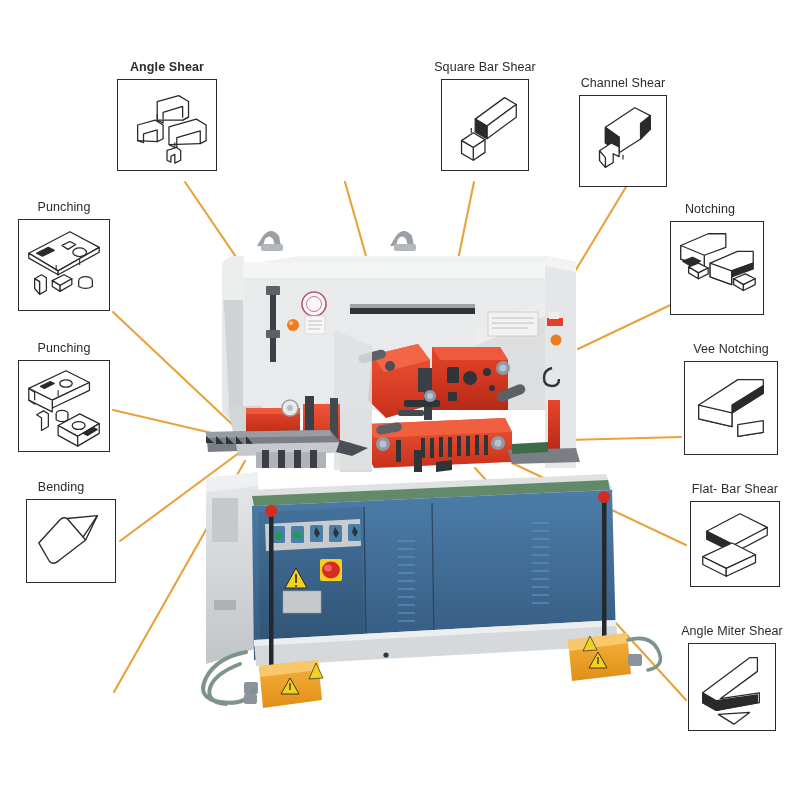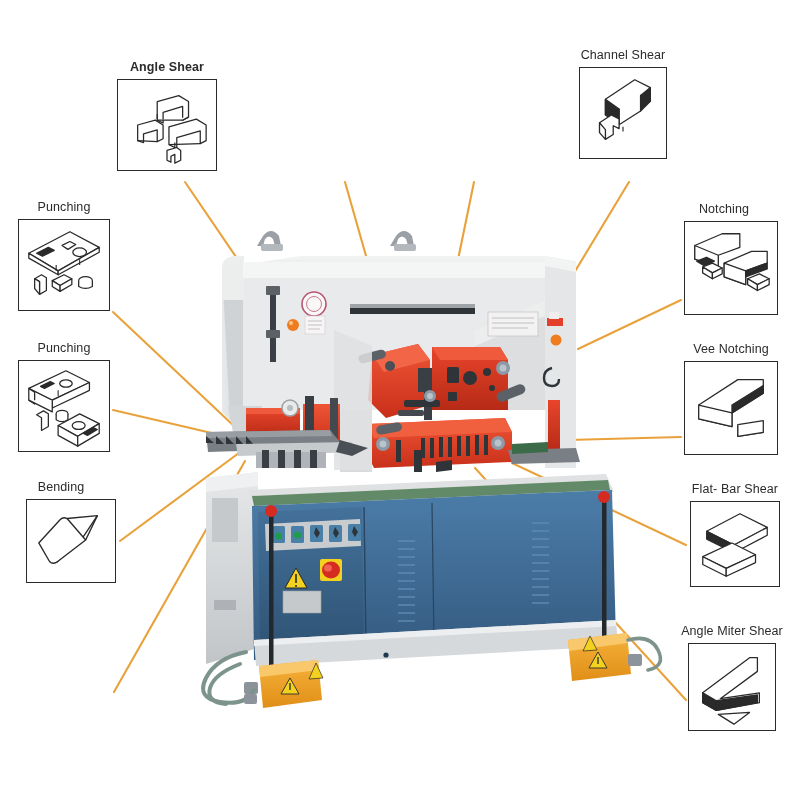--- a/index.html
+++ b/index.html
@@ -354,22 +354,40 @@
             <path d="M50,72 L60,69 L64,72 L64,82 L58,85 L58,76 L54,78 L54,84 L50,82 Z"></path>
           </g>
           <path d="M40,35 l0,5" stroke="#2a2a2a" stroke-width="1.2"></path>
           <path d="M58,64 l0,5" stroke="#2a2a2a" stroke-width="1.2"></path>
         </svg>
       </div>
     </div>
   </div>
 
 
-
-  <div class="callout" style="left:566px;top:48px;width:114px;">
+  <div class="callout" style="left:426px;top:60px;width:118px;">
+    <div class="cap">Square Bar Shear</div>
+    <div class="cbody" style="width:88px;height:92px;margin:0 auto;">
+      <div class="framebox">
+        <svg viewBox="0 0 88 92">
+          <g stroke="#2a2a2a" stroke-width="1.3" stroke-linejoin="round">
+            <path d="M34,40 L64,18 L76,25 L46,47 Z" fill="#fff"></path>
+            <path d="M46,47 L76,25 L76,38 L46,60 Z" fill="#fff"></path>
+            <path d="M34,40 L34,53 L46,60 L46,47 Z" fill="#2a2a2a"></path>
+            <path d="M20,62 L32,54 L44,61 L32,69 Z" fill="#fff"></path>
+            <path d="M32,69 L44,61 L44,74 L32,82 Z" fill="#fff"></path>
+            <path d="M20,62 L20,75 L32,82 L32,69 Z" fill="#fff"></path>
+          </g>
+          <path d="M30,49 l0,5" stroke="#2a2a2a" stroke-width="1.2"></path>
+        </svg>
+      </div>
+    </div>
+  </div>
+
+  <div class="callout" style="left:566px;top:76px;width:114px;">
     <div class="cap">Channel Shear</div>
     <div class="cbody" style="width:88px;height:92px;margin:0 auto;">
       <div class="framebox">
         <svg viewBox="0 0 88 92">
           <g stroke="#2a2a2a" stroke-width="1.3" stroke-linejoin="round">
             <path d="M26,32 L56,12 L72,20 L72,34 L62,28 L62,44 L40,58 L40,42 L26,48 Z" fill="#fff"></path>
             <path d="M26,32 L26,48 L40,58 L40,42 Z" fill="#2a2a2a"></path>
             <path d="M62,28 L62,44 L72,34 L72,20 Z" fill="#2a2a2a"></path>
             <path d="M20,56 L32,48 L40,52 L40,62 L34,59 L34,68 L26,73 L26,63 L20,66 Z" fill="#fff"></path>
             <path d="M20,56 L20,66 L26,73 L26,63 Z" fill="#fff"></path>
@@ -447,21 +465,21 @@
             <path d="M12,44 L34,20 q3,-3 7,-1 L72,16 L56,40 L30,64 q-4,2 -7,-1 Z"></path>
             <path d="M41,19 L60,41 L30,64"></path>
             <path d="M72,16 L60,41"></path>
           </g>
         </svg>
       </div>
     </div>
   </div>
 
 
-  <div class="callout" style="left:684px;top:202px;width:80px;">
+  <div class="callout" style="left:670px;top:202px;width:80px;">
     <div class="cap">Notching</div>
     <div class="cbody" style="width:94px;height:94px;margin:0 auto;">
       <div class="framebox">
         <svg viewBox="0 0 94 94">
           <g stroke="#2a2a2a" stroke-width="1.3" stroke-linejoin="round" fill="#fff">
             <path d="M10,24 L38,12 L56,12 L56,26 L34,34 L34,46 L10,38 Z"></path>
             <path d="M10,24 L10,38 L34,46 L34,34 Z"></path>
             <path d="M12,40 L22,36 L30,40 L20,45 Z" fill="#2a2a2a"></path>
             <path d="M18,46 L28,42 L38,47 L28,52 Z"></path>
             <path d="M18,46 L18,52 L28,58 L28,52 Z"></path>

